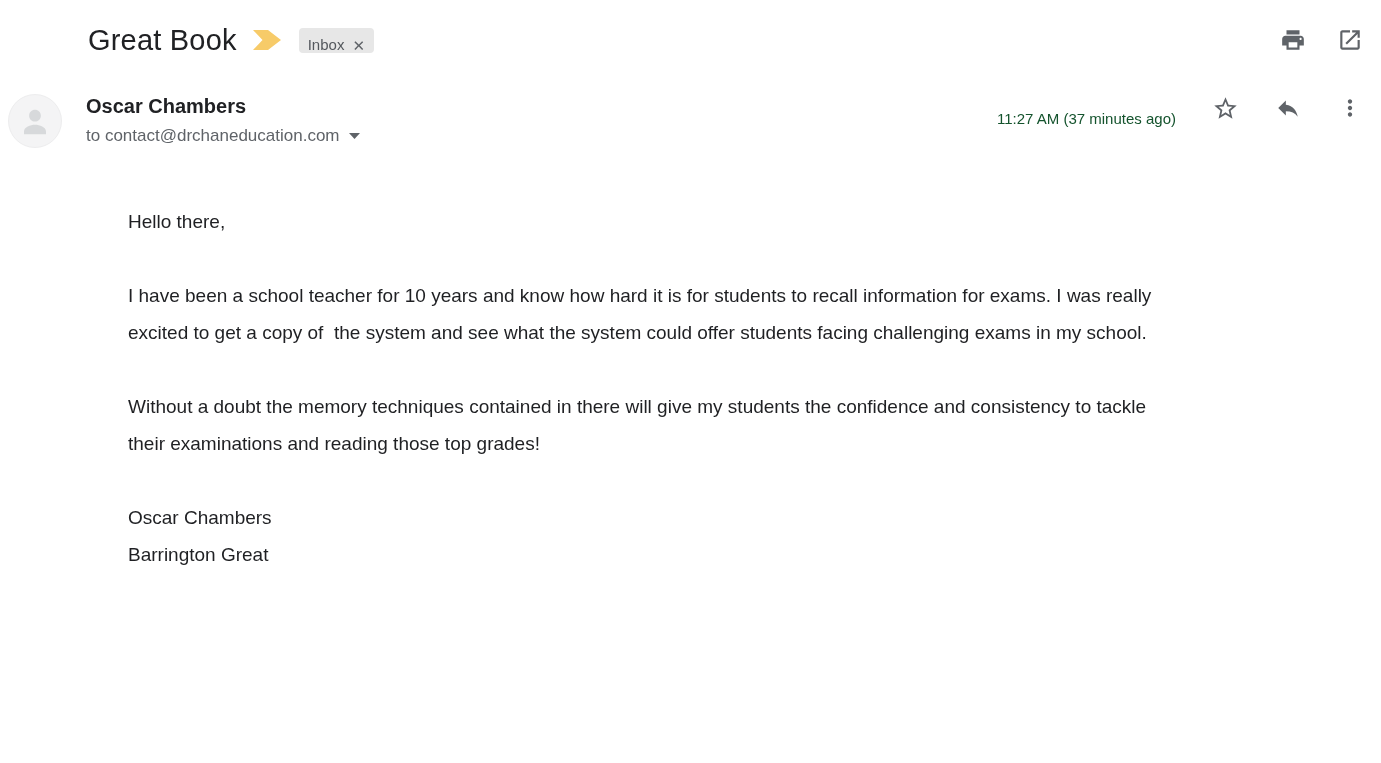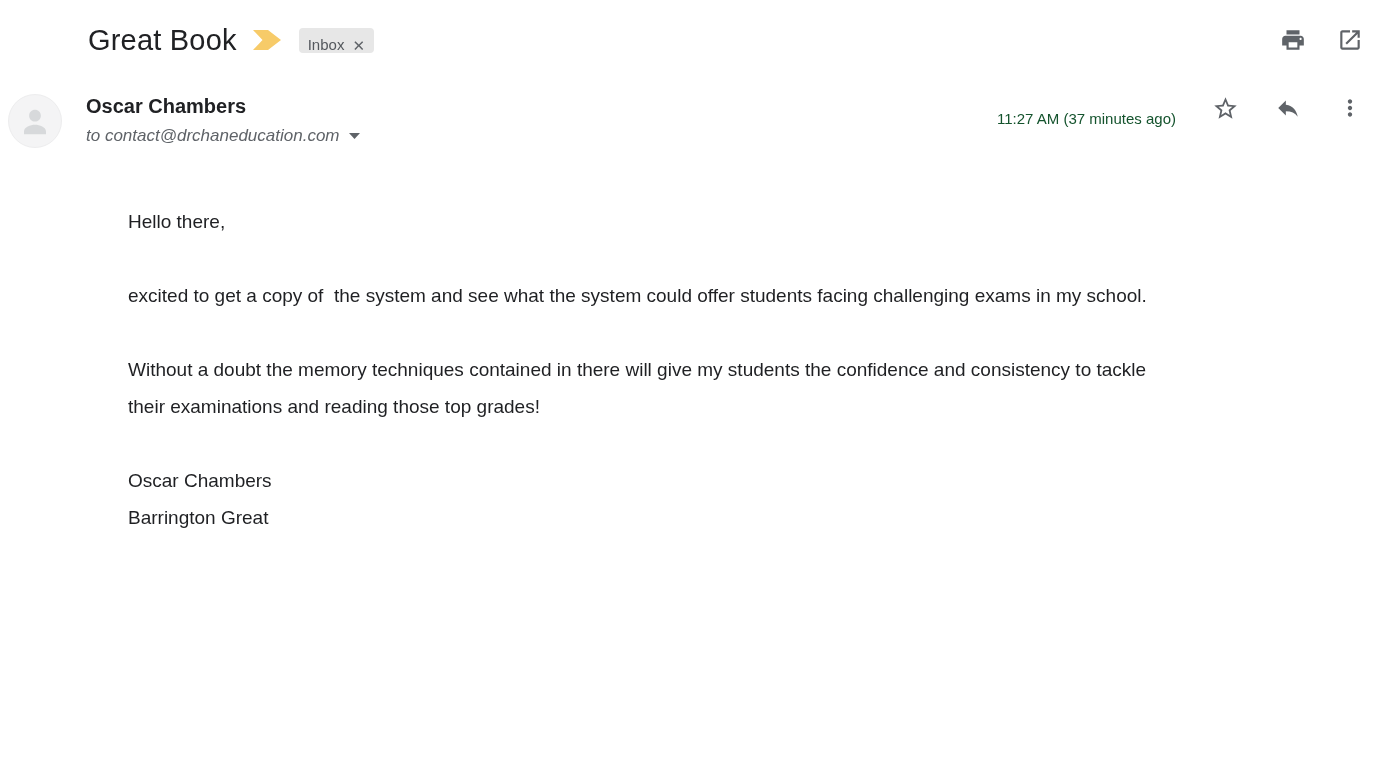--- a/index.html
+++ b/index.html
@@ -38,21 +38,21 @@
   .avatar {
     width: 54px; height: 54px; border-radius: 50%;
     background: #f4f4f5; border: 1px solid #ededee;
     display: flex; align-items: center; justify-content: center; overflow: hidden;
     flex: 0 0 auto;
   }
   .sender-info { margin-left: 24px; }
   .sender-name { font-size: 20px; font-weight: 700; color: #202124; line-height: 24px; }
   .to-line {
     margin-top: 8px; display: flex; align-items: center; gap: 9px;
-    font-size: 17px; color: #5f6368; cursor: pointer; line-height: 20px; font-style: italic;
+    font-size: 17px; color: #5f6368; cursor: pointer; line-height: 20px;
   }
   .sender-actions {
     margin-left: auto; display: flex; align-items: center; gap: 36px;
     height: 28px; margin-top: 0px;
   }
   .timestamp { font-size: 15px; color: #14532d; white-space: nowrap; margin-top: 20px; }
 
   
   .email-body {
     position: absolute; top: 203px; left: 84px; right: 30px;
@@ -144,20 +144,21 @@
       </span>
     </button>
   </div>
 </div>
 
 <div class="email-body">
   <p>
     <span class="line">Hello there,</span>
   </p>
   <p>
+    <span class="line">I have been a school teacher for 10 years and know how hard it is for students to recall information for exams. I was really</span>
     <span class="line">excited to get a copy of  the system and see what the system could offer students facing challenging exams in my school.</span>
   </p>
   <p>
     <span class="line">Without a doubt the memory techniques contained in there will give my students the confidence and consistency to tackle</span>
     <span class="line">their examinations and reading those top grades!</span>
   </p>
   <p>
     <span class="line">Oscar Chambers</span>
     <span class="line">Barrington Great</span>
   </p>

